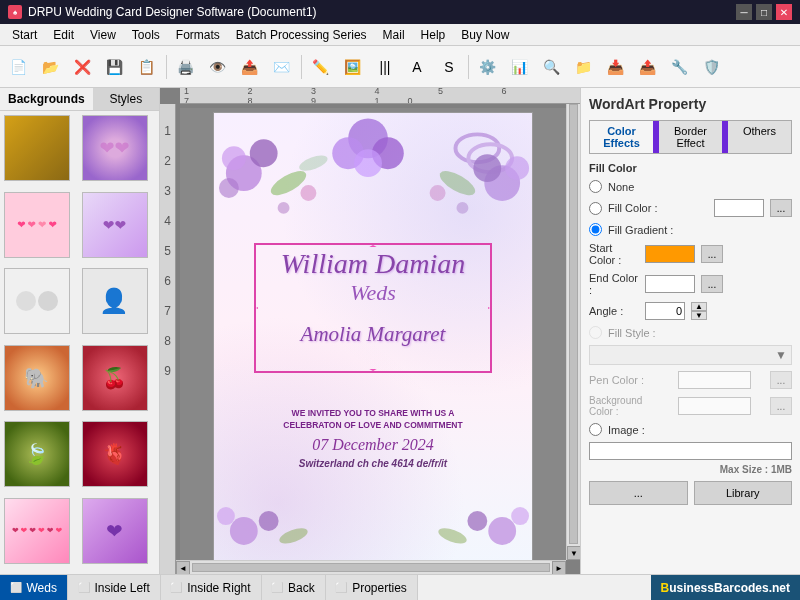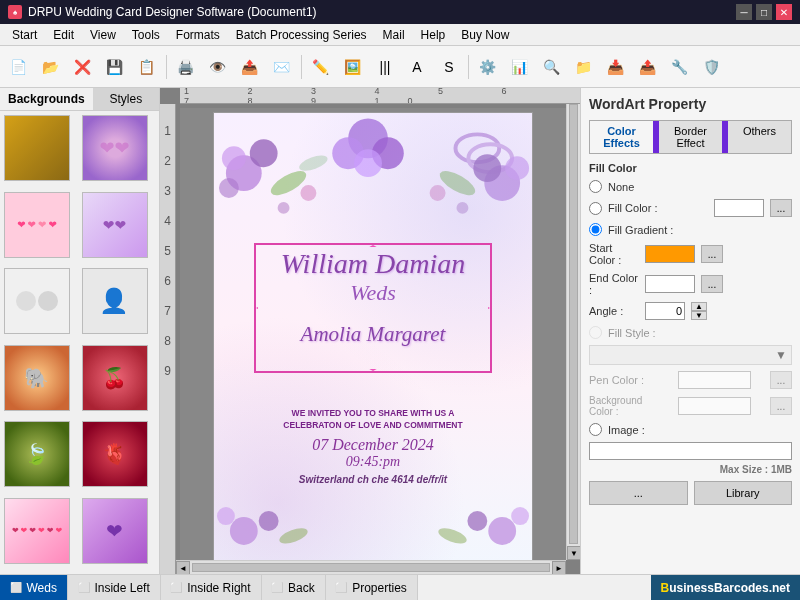--- a/index.html
+++ b/index.html
@@ -277,21 +277,20 @@
             <div class="card-name1">William Damian</div>
             <div class="card-weds">Weds</div>
             <div class="card-name2">Amolia Margaret</div>
           </div>
 
           
           <div class="card-body-text" style="top:295px;">
             <div class="card-invite" style="white-space:pre-line;">WE INVITED YOU TO SHARE WITH US A
 CELEBRATON OF LOVE AND COMMITMENT</div>
             <div class="card-date">07 December 2024</div>
-            <div class="card-time">09:45:pm</div>
             <div class="card-location" style="font-style:italic; font-size:10px;font-weight:bold;">Switzerland ch che 4614 de/fr/it</div>
           </div>
 
           
           <svg style="position:absolute; bottom:45px; left:0; right:0; width:100%; height:60px;" viewBox="0 0 320 60" xmlns="http://www.w3.org/2000/svg">
             <circle cx="30" cy="35" r="14" fill="#bb88dd" opacity="0.7"></circle>
             <circle cx="55" cy="25" r="10" fill="#9966bb" opacity="0.7"></circle>
             <circle cx="12" cy="20" r="9" fill="#cc99ee" opacity="0.6"></circle>
             <circle cx="290" cy="35" r="14" fill="#bb88dd" opacity="0.7"></circle>
             <circle cx="265" cy="25" r="10" fill="#9966bb" opacity="0.7"></circle>

